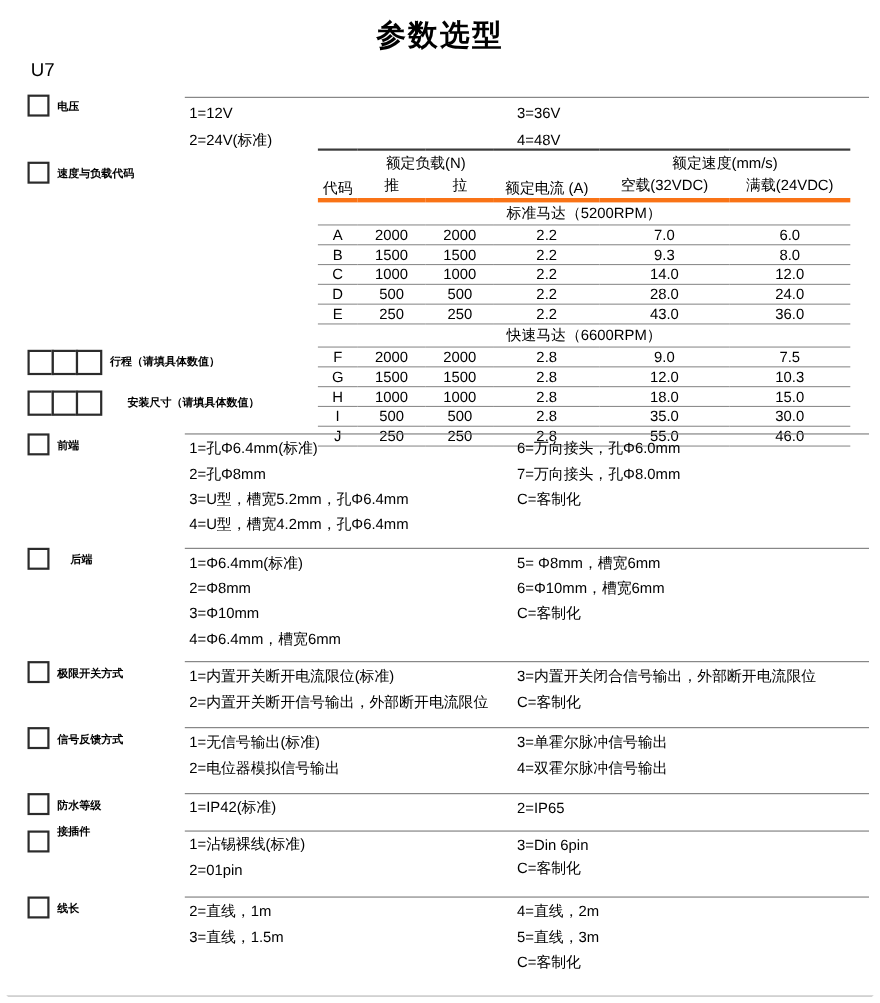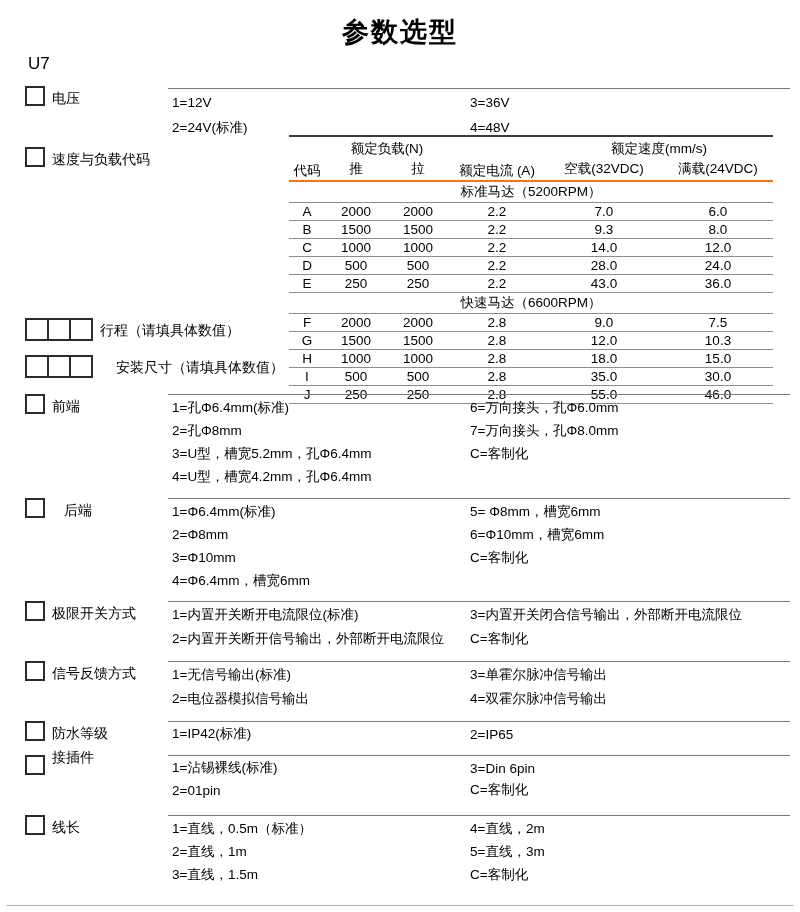--- a/index.html
+++ b/index.html
@@ -1,37 +1,37 @@
 <!DOCTYPE html>
 <html><head>
 <meta charset="utf-8">
 <style>
   html,body{margin:0;padding:0;background:#fff;}
   #page{position:relative;width:800px;height:912px;background:#fff;overflow:hidden;
         font-family:"Liberation Sans","DejaVu Sans",sans-serif;color:#000;border-radius:22px;}
   .title{position:absolute;left:0;right:0;top:14px;text-align:center;
          font-size:27px;font-weight:bold;letter-spacing:2px;}
   .model{position:absolute;left:28px;top:54px;font-size:17px;}
-  .sec-label{position:absolute;font-size:14px;font-weight:normal;white-space:nowrap;line-height:20px;}
+  .sec-label{position:absolute;font-size:10px;font-weight:bold;white-space:nowrap;line-height:20px;}
   .cb{position:absolute;width:20px;height:20px;border:2px solid #2b2b2b;background:#fff;box-sizing:border-box;}
   .cb3{position:absolute;display:flex;}
   .cb3 span{width:24px;height:23px;border:2px solid #2b2b2b;background:#fff;box-sizing:border-box;margin-left:-2px;}
   .cb3 span:first-child{margin-left:0;}
   .opts{position:absolute;left:168px;width:622px;border-top:1px solid #7a7a7a;}
   .col{position:absolute;top:1px;}
   .col-l{left:4px;} .col-r{left:302px;}
   .opt{display:flex;align-items:center;white-space:nowrap;font-size:13.5px;} .rows-22 .opt{height:22px;} .rows-23 .opt{height:23px;}
   .rows-24 .opt{height:24px;} .rows-25 .opt{height:25px;}
   
   table.spec{position:absolute;left:289px;top:135px;width:484px;border-collapse:collapse;
              font-size:13.5px;table-layout:fixed;border-top:2px solid #3b3b3b;}
   table.spec td,table.spec th{padding:0;text-align:center;font-weight:normal;white-space:nowrap;overflow:visible;}
   tr.hdr1 td{height:21px;vertical-align:bottom;}
   tr.hdr2 td{height:22px;vertical-align:middle;}
-  tr.hdr2 td, td.spanrow{border-bottom:2px solid #f97316;}
+  tr.hdr2 td, td.spanrow{border-bottom:4px solid #f97316;}
   tr.group td{height:20px;border-bottom:1px solid #8d8d8d;}
   tr.data td{height:17px;border-bottom:1px solid #8d8d8d;}
   .bottom-rule{position:absolute;left:0;top:905px;width:800px;border-top:1px solid #b3b3b3;}
 </style>
 </head>
 <body>
 
 <div id="page">
 
   <div class="title">参数选型</div>
@@ -257,21 +257,20 @@
     <div class="col col-r">
       <div class="opt">3=Din 6pin</div>
       <div class="opt">C=客制化</div>
     </div>
   </div>
 
   <div class="cb" style="left:25px;top:815px;"></div>
   <div class="sec-label" style="left:52px;top:817px;">线长</div>
   <div class="opts rows-23" style="top:815px;">
     <div class="col col-l">
-      <div class="opt">1=直线，0.5m（标准）</div>
       <div class="opt">2=直线，1m</div>
       <div class="opt">3=直线，1.5m</div>
     </div>
     <div class="col col-r">
       <div class="opt">4=直线，2m</div>
       <div class="opt">5=直线，3m</div>
       <div class="opt">C=客制化</div>
     </div>
   </div>
 

